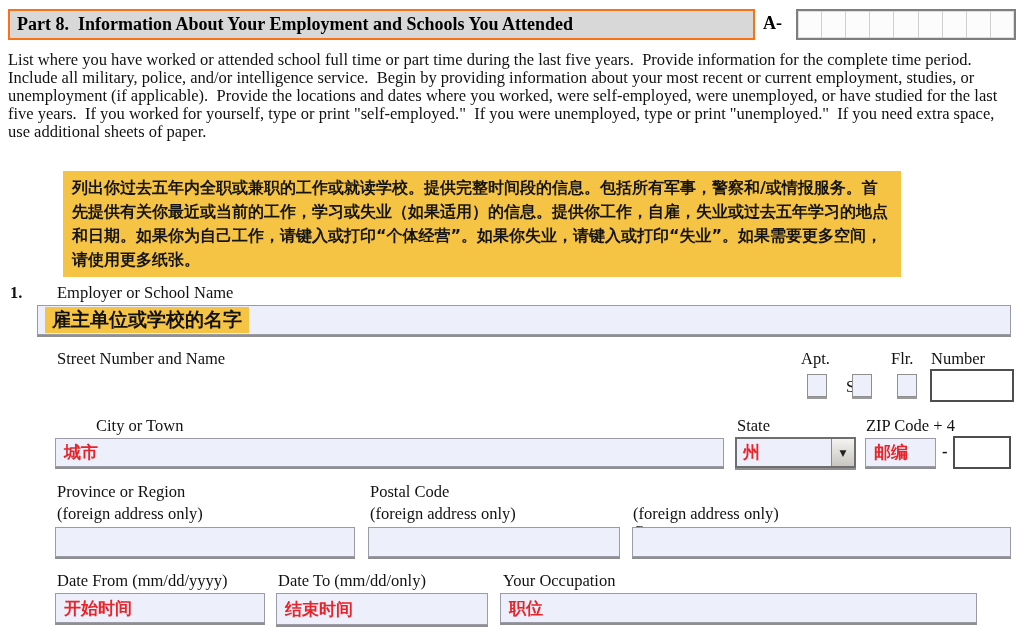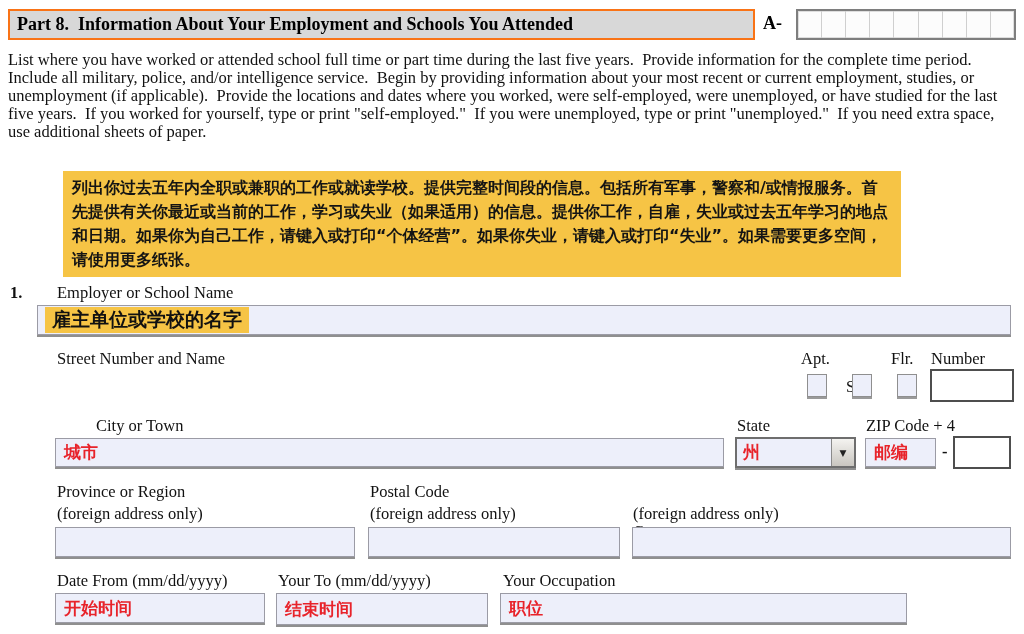--- a/index.html
+++ b/index.html
@@ -100,25 +100,25 @@
   <div class="lbl" style="left:57px;top:504px;">(foreign address only)</div>
   <div class="lbl" style="left:370px;top:482px;">Postal Code</div>
   <div class="lbl" style="left:370px;top:504px;">(foreign address only)</div>
   <div class="lbl" style="left:633px;top:482px;margin-top:40px;">Country</div>
   <div class="lbl" style="left:633px;top:504px;">(foreign address only)</div>
   <div class="field" style="left:55px;top:527px;width:300px;height:30px;"></div>
   <div class="field" style="left:368px;top:527px;width:252px;height:30px;"></div>
   <div class="field" style="left:632px;top:527px;width:379px;height:30px;"></div>
 
   <div class="lbl" style="left:57px;top:571px;">Date From (mm/dd/yyyy)</div>
-  <div class="lbl" style="left:278px;top:571px;">Your To (mm/dd/yyyy)</div>
+  <div class="lbl" style="left:278px;top:571px;">Date To (mm/dd/only)</div>
   <div class="lbl" style="left:503px;top:571px;">Your Occupation</div>
   <div class="field" style="left:55px;top:593px;width:210px;height:30px;">
     <span class="cnval">开始时间</span>
   </div>
   <div class="field" style="left:276px;top:593px;width:212px;height:32px;">
     <span class="cnval">结束时间</span>
   </div>
-  <div class="field" style="left:500px;top:593px;width:407px;height:30px;text-align:right;">
+  <div class="field" style="left:500px;top:593px;width:477px;height:30px;text-align:right;">
     <span class="cnval">职位</span>
   </div>
 
 </div>
 
 </body></html>

